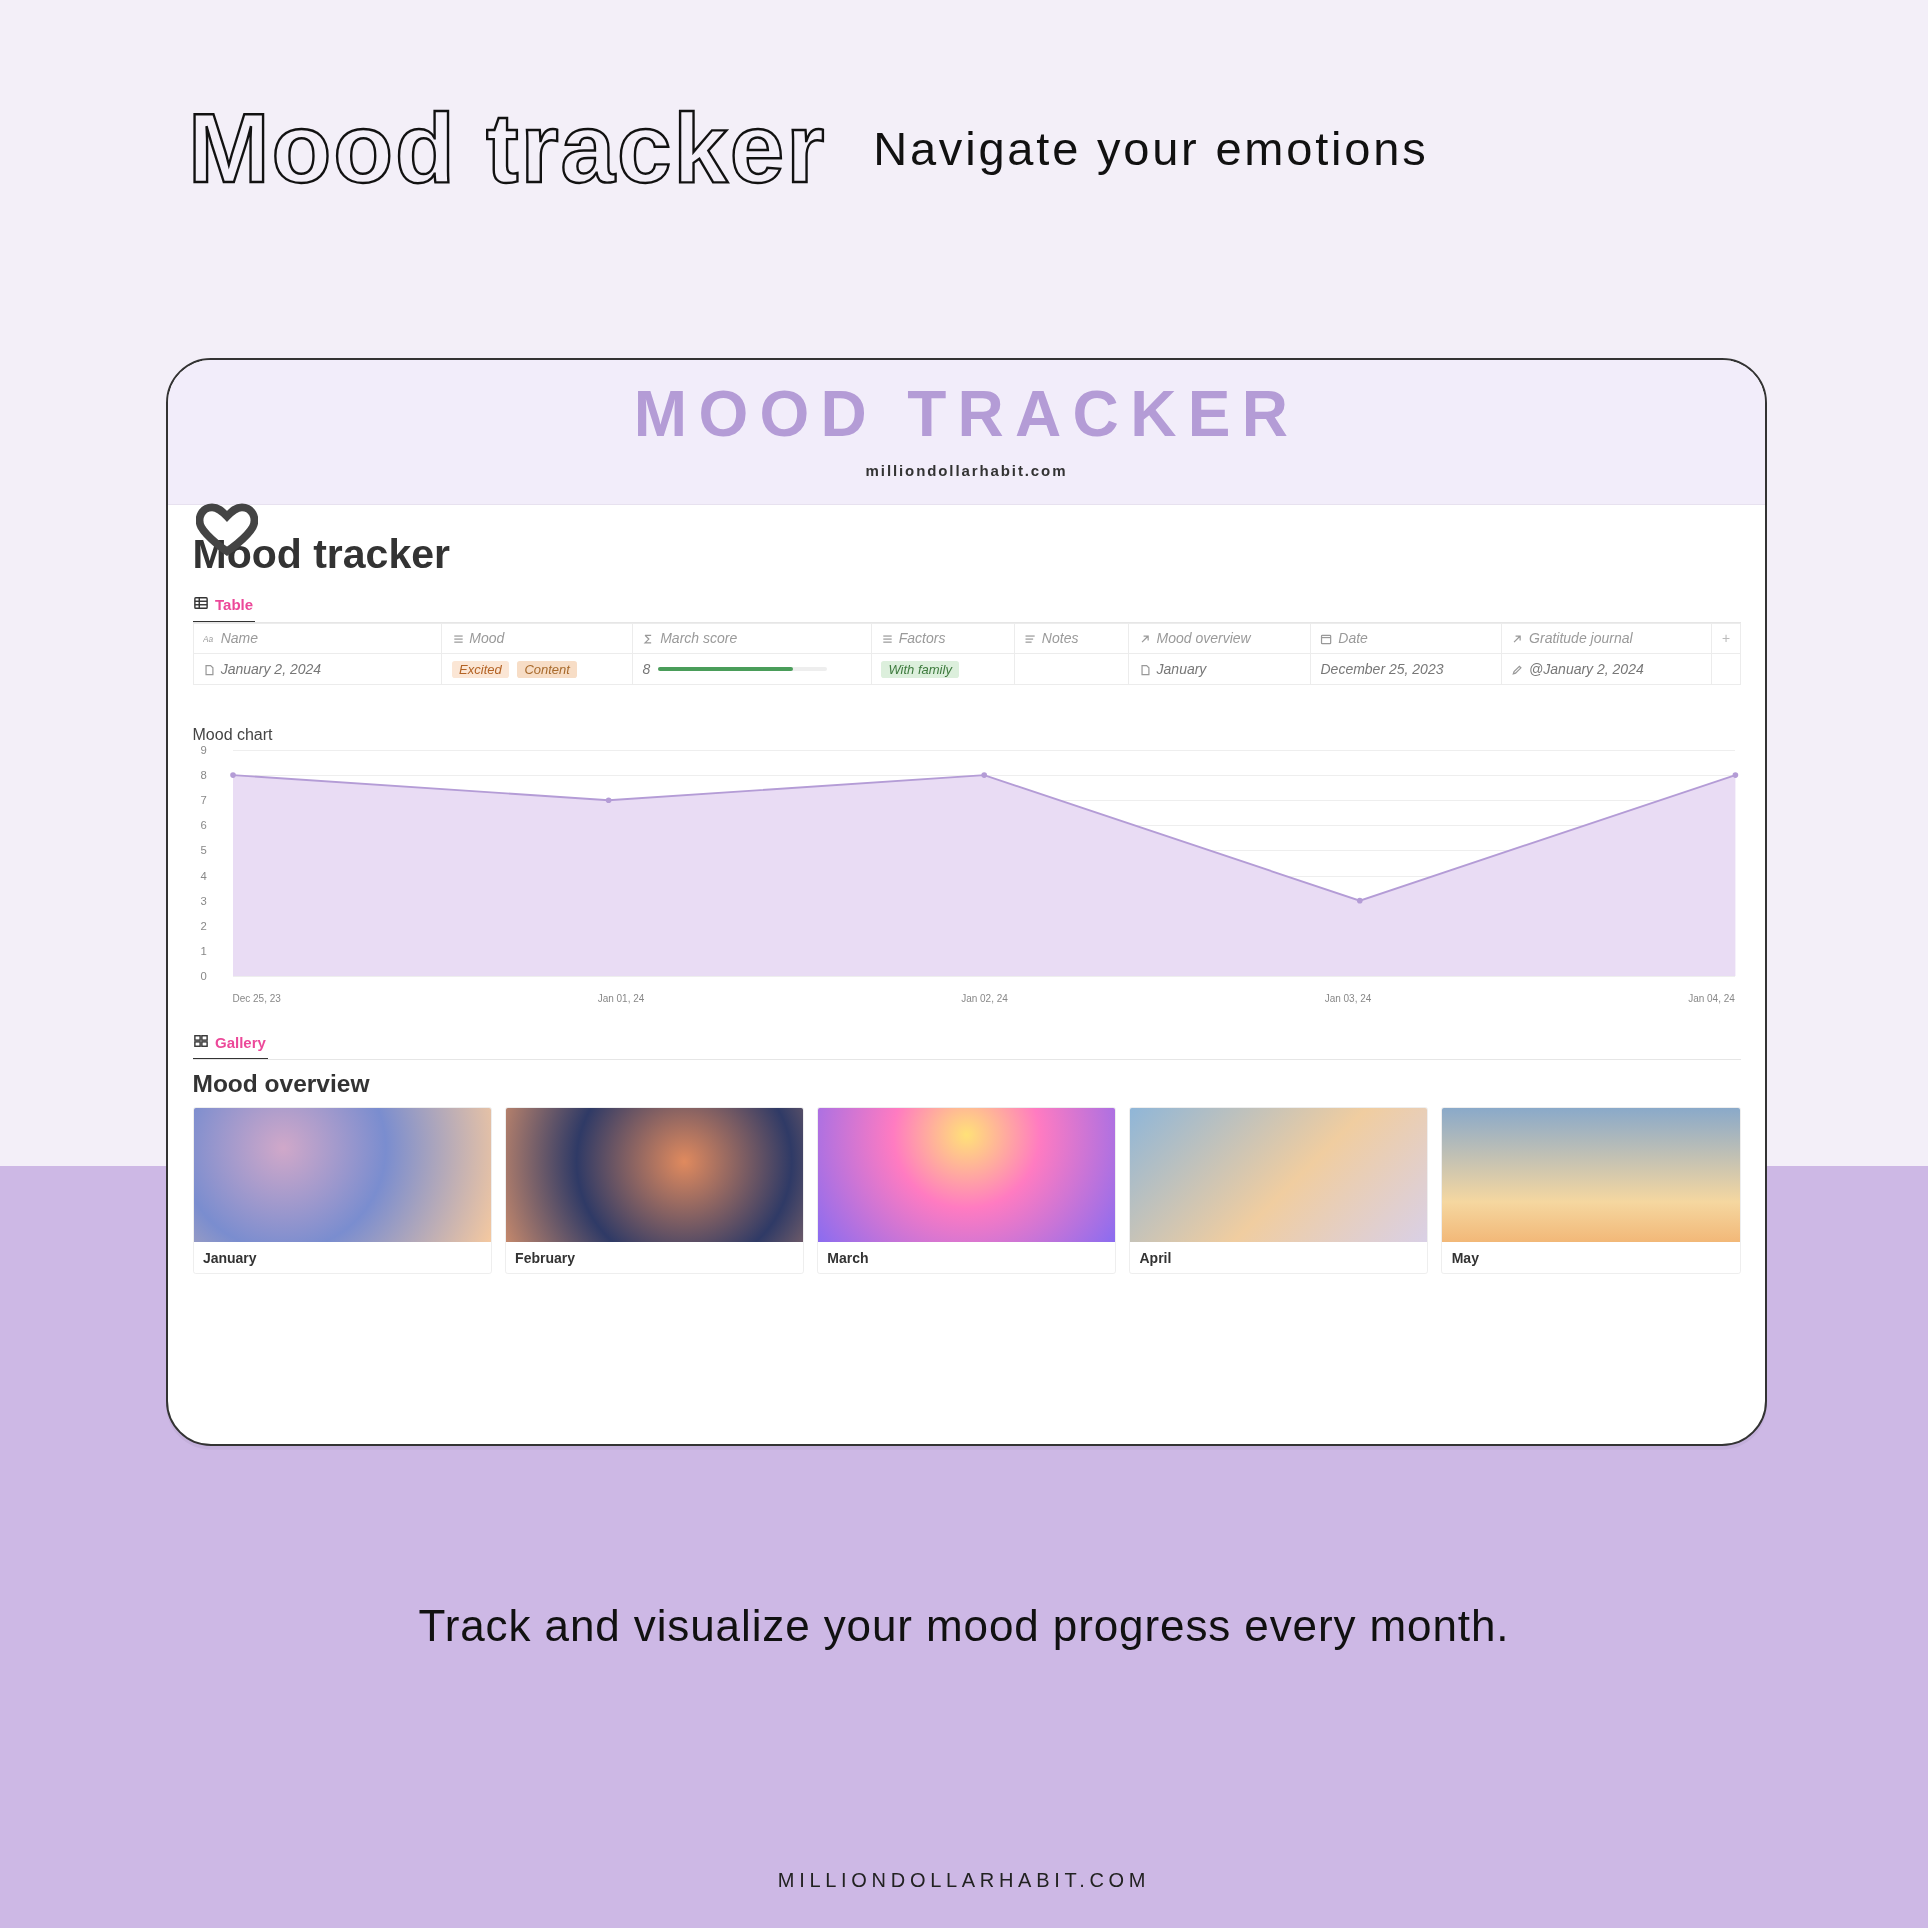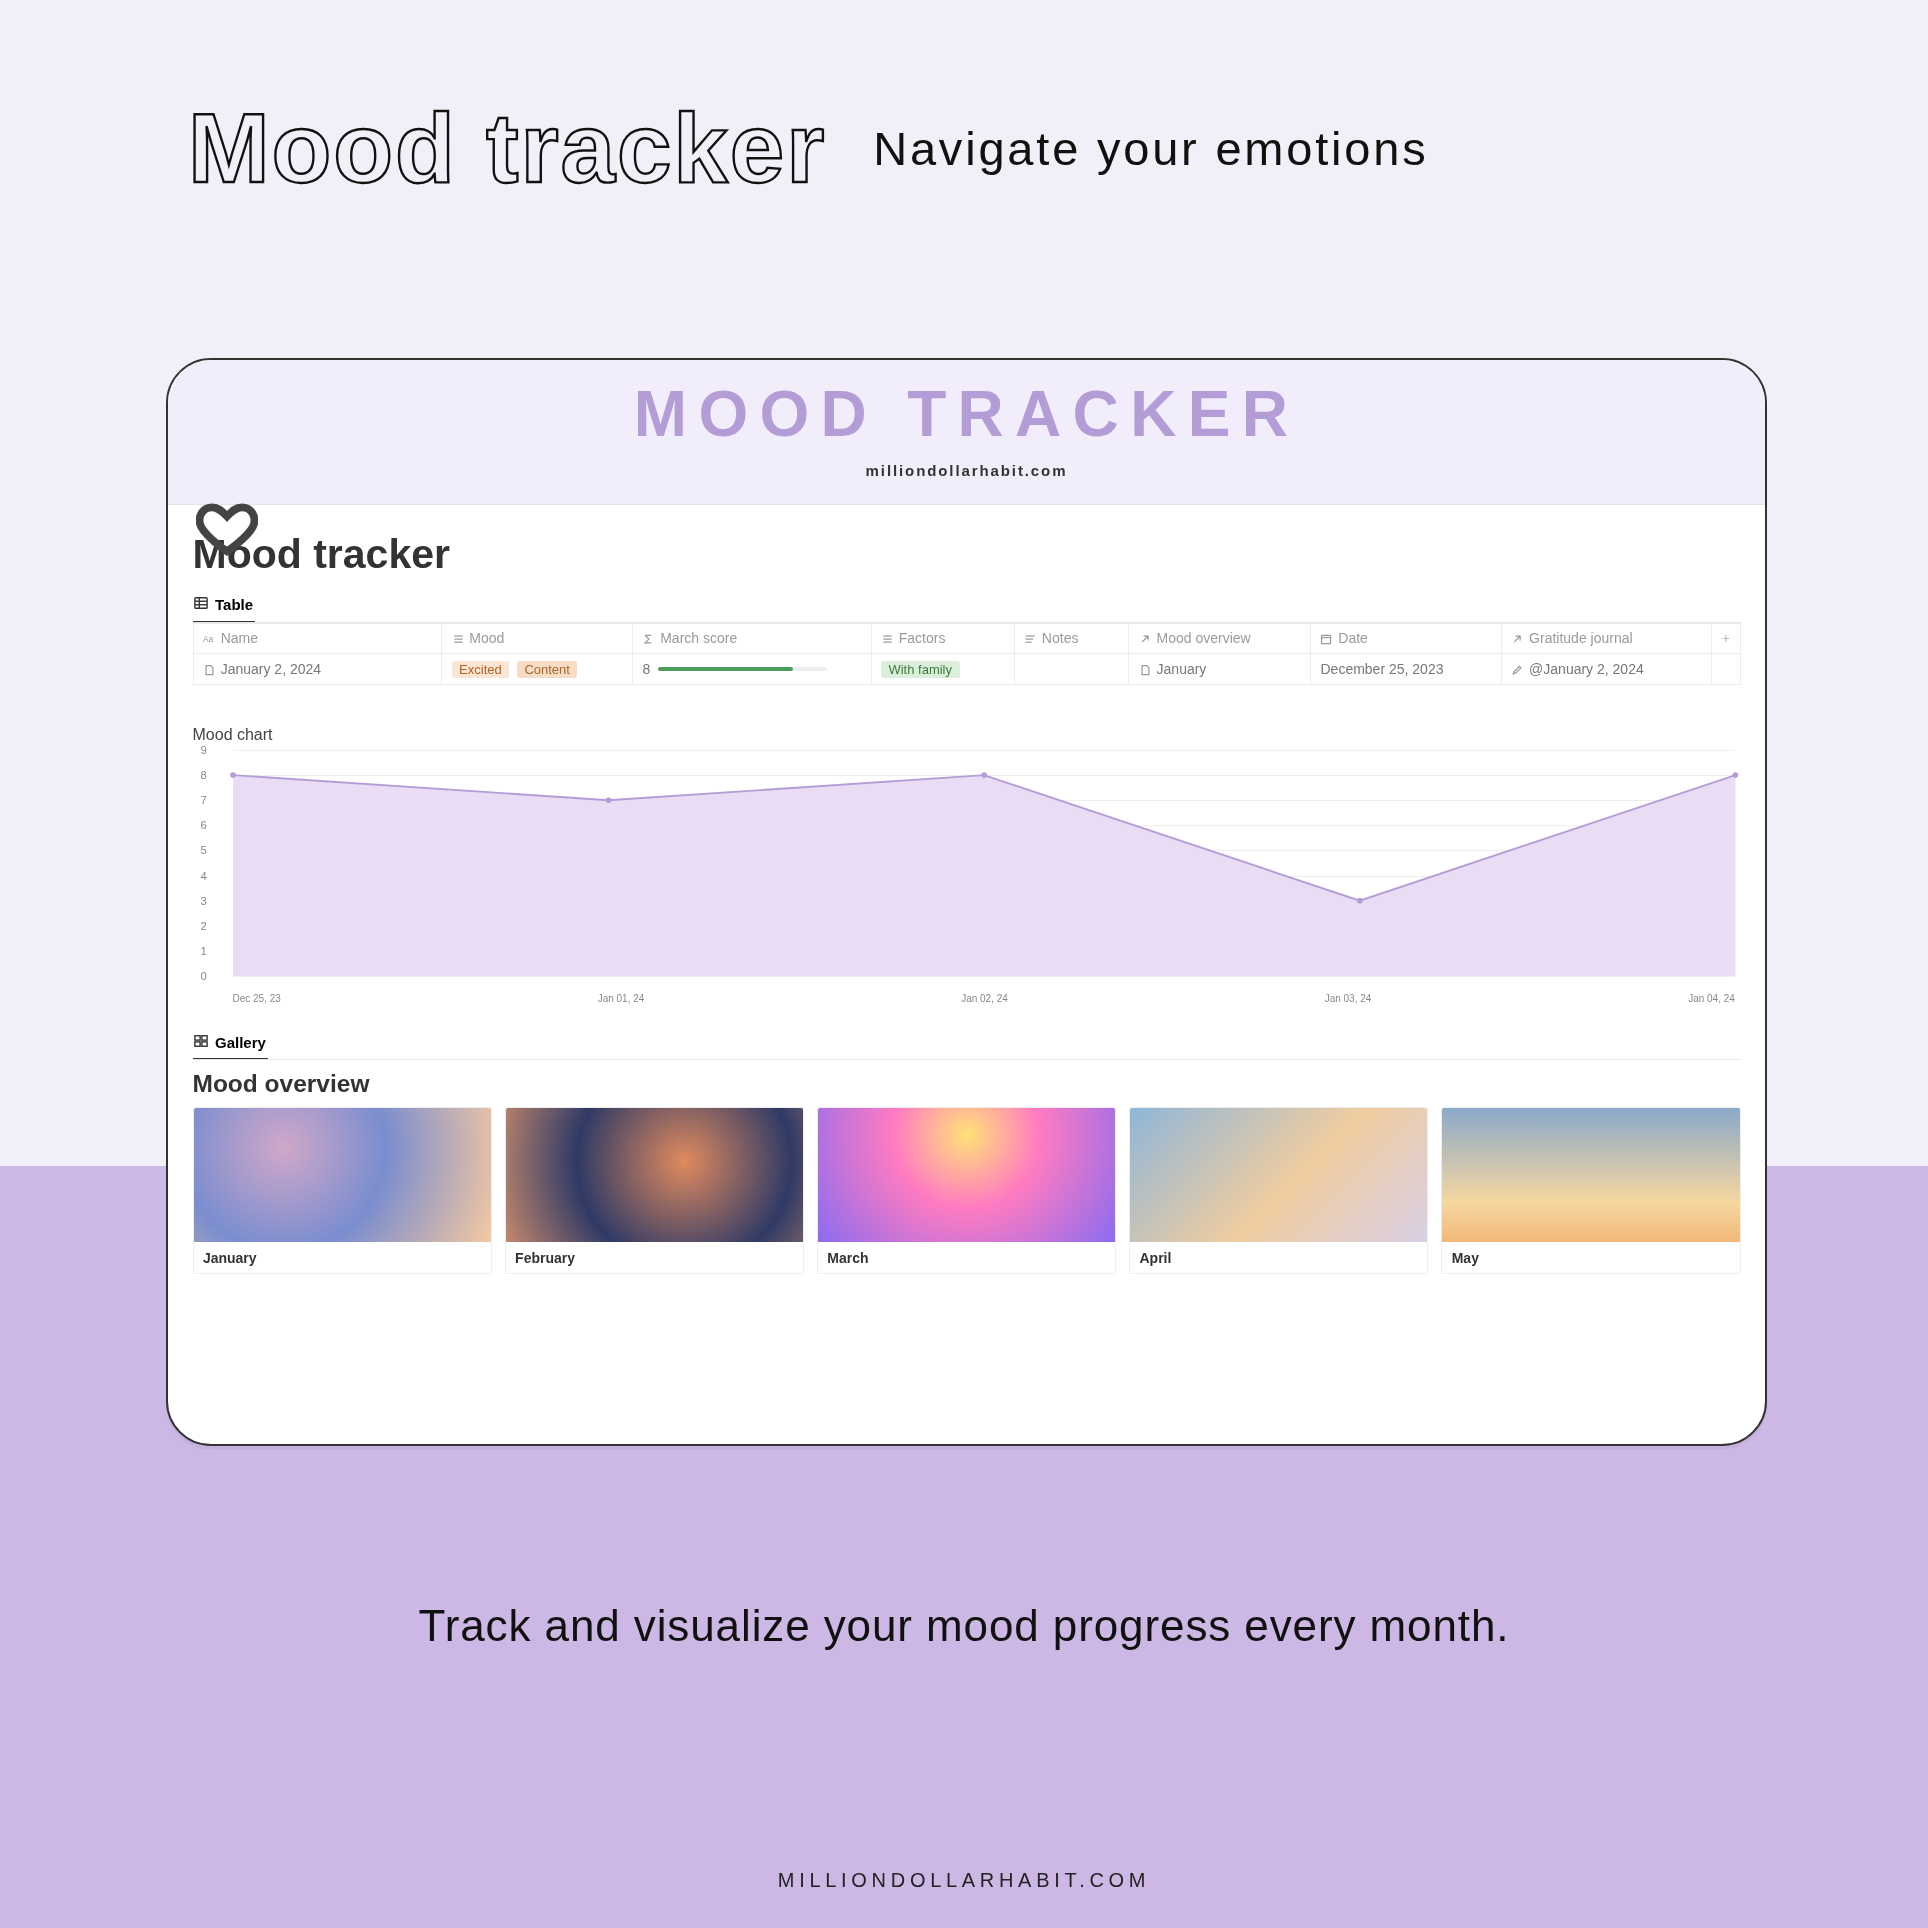--- a/index.html
+++ b/index.html
@@ -73,36 +73,37 @@
     font-size: 41px;
     font-weight: 700;
     color: #333;
     margin-top: 13px;
     margin-bottom: 13px;
   }
 
   .tab-row { display:flex; gap:19px; border-bottom:0.9px solid #e6e6e6; }
   .tab {
     display:flex; align-items:center; gap:6.6px;
-    font-size:15px; font-weight:600; color:#000000;
+    font-size:15px; font-weight:600; color:#ec4899;
     padding: 5.6px 1.9px 7.5px 1.9px;
     border-bottom: 1.9px solid #333;
   }
   .tab svg { width:14px; height:14px; stroke:#333; fill:none; stroke-width:1.6; }
 
   
   .tbl { width:100%; border-collapse: collapse; font-size:14px; }
   .tbl th, .tbl td {
     border: 0.9px solid #ececec;
     padding: 6.6px 9.4px;
     text-align: left;
     font-weight: 400;
     color: #777;
     vertical-align: middle;
     white-space: nowrap;
+    font-style: italic;
   }
   .tbl th { background:#fff; color:#9a9a9a; font-weight:400; }
   .tbl th .ic, .tbl td .ic { display:inline-block; width:12.2px; height:12.2px; margin-right:5.6px; vertical-align:-1.9px; }
   .tbl th .ic svg, .tbl td .ic svg { width:100%; height:100%; stroke:#999; fill:none; stroke-width:1.6; }
   .tbl .addcol { width:26px; text-align:center; color:#bbb; }
   .tag {
     display:inline-block; padding:0.9px 7.5px; border-radius:2.8px;
     font-size:13px; margin-right:3.8px;
   }
   .tag-orange { background:#fbe6d5; color:#b36224; }

